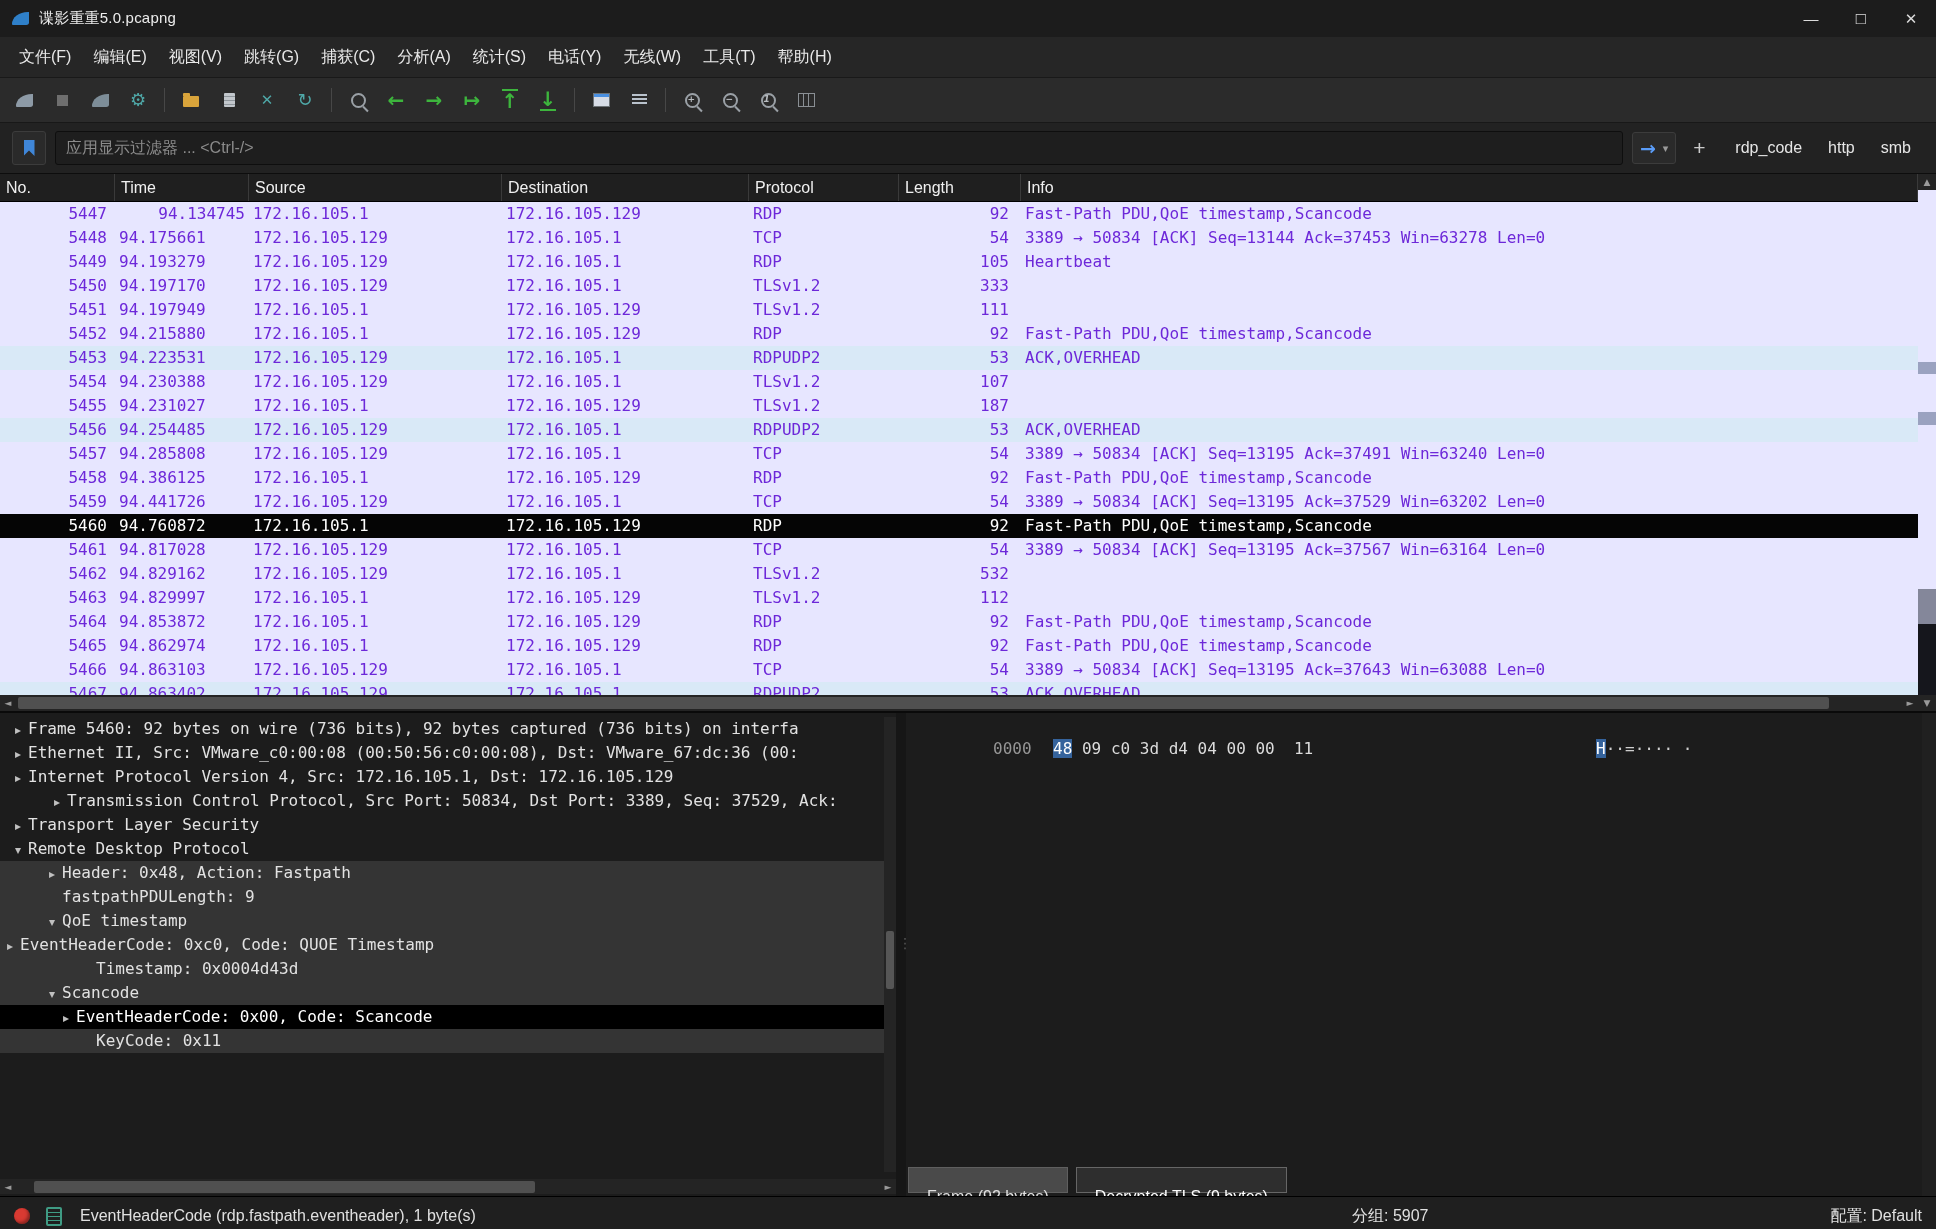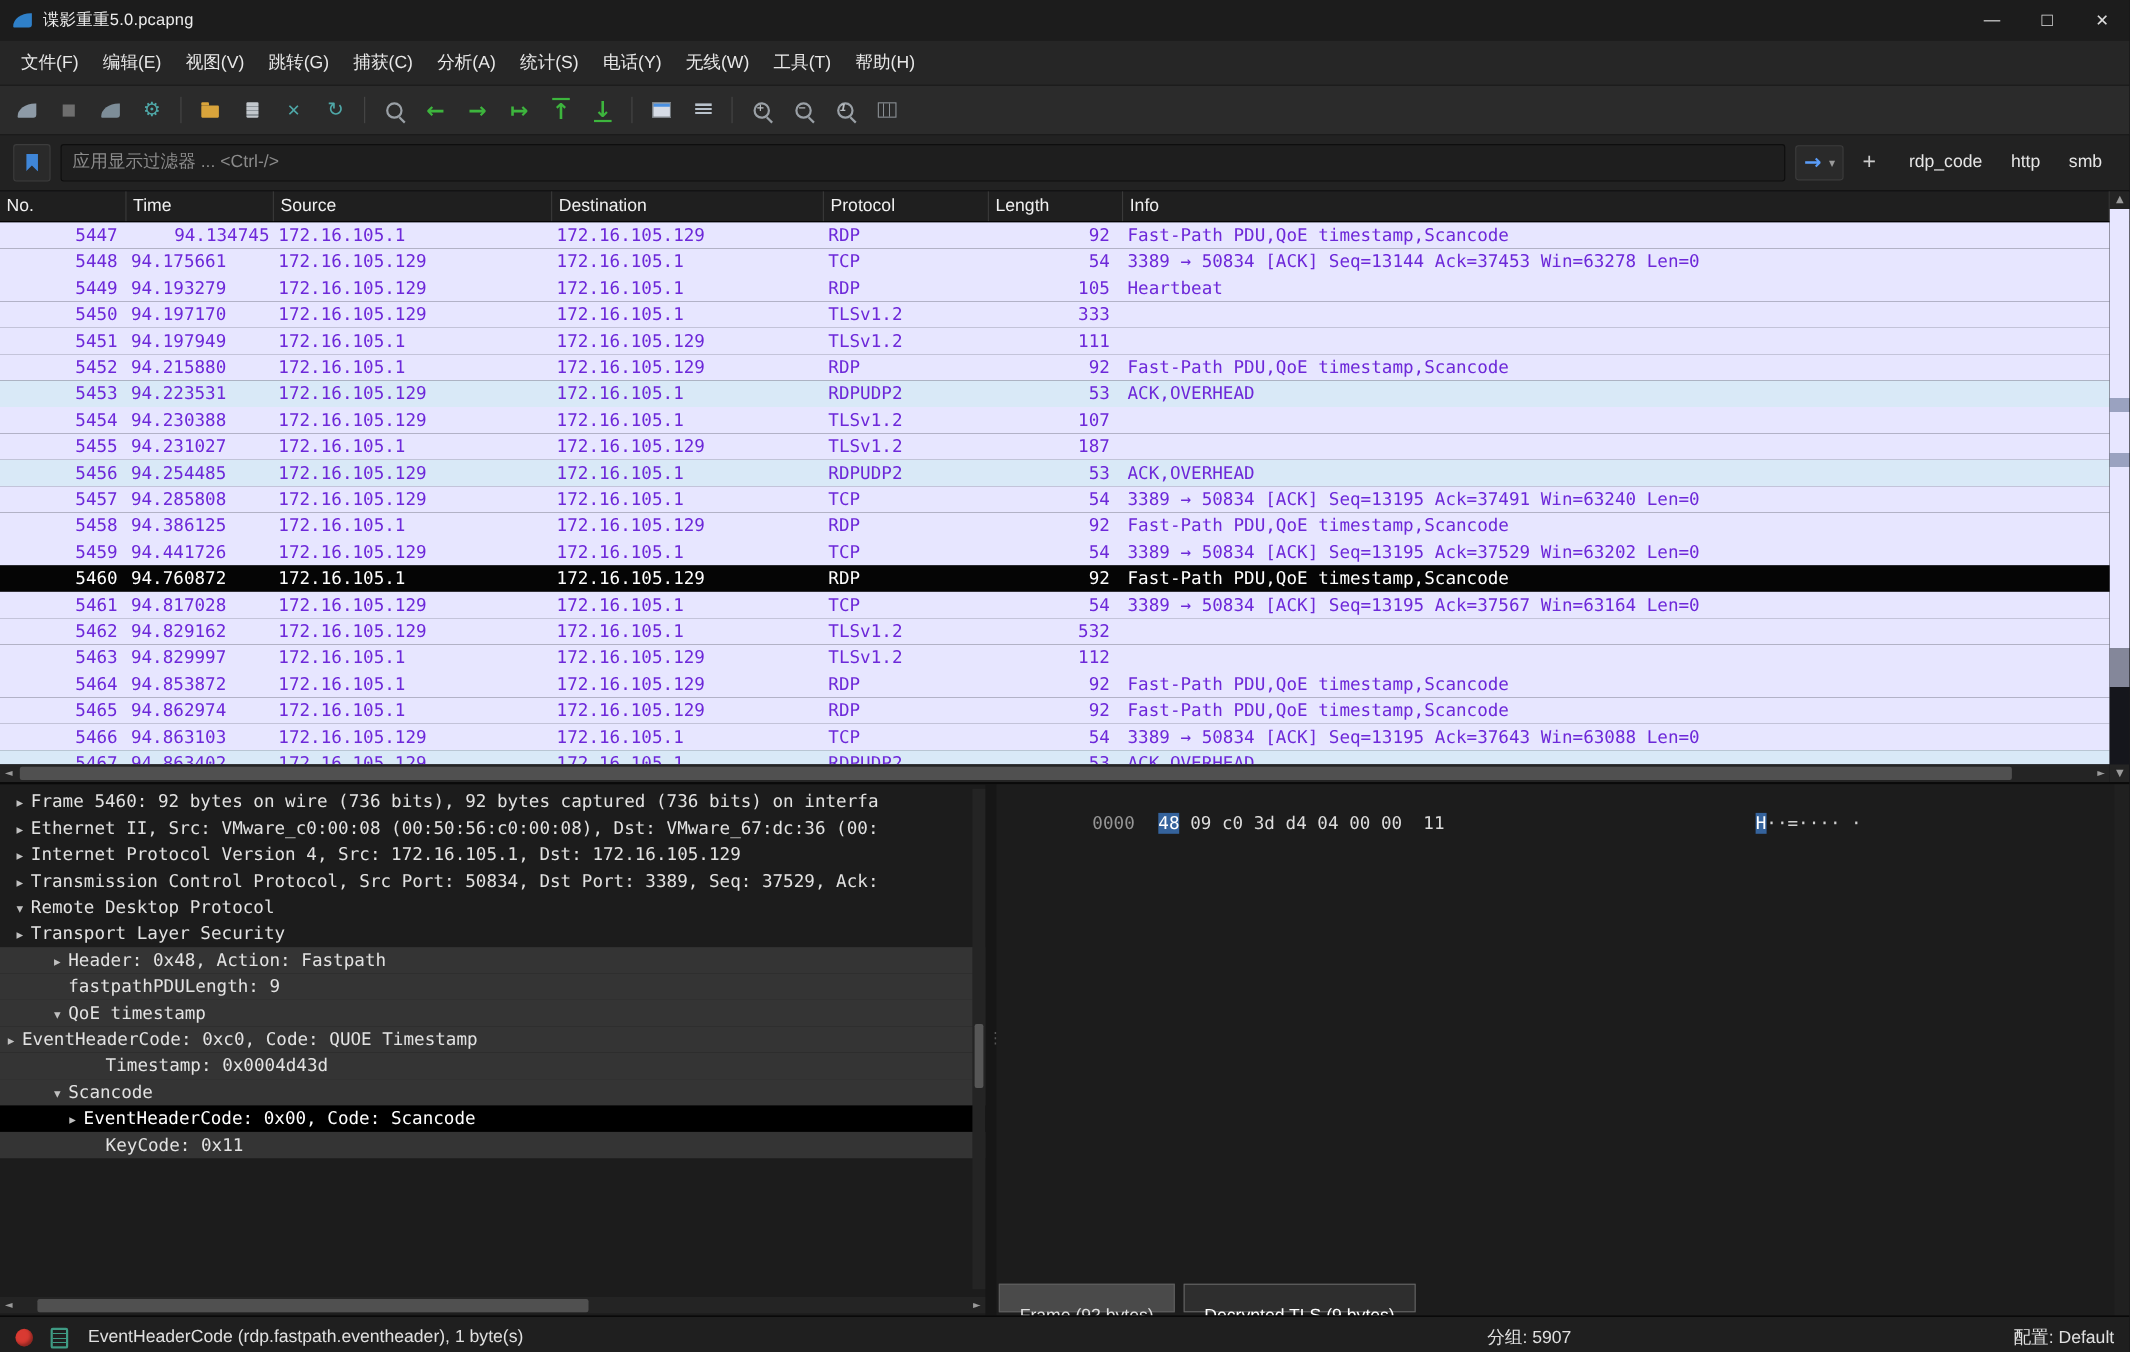--- a/index.html
+++ b/index.html
@@ -453,23 +453,23 @@
       <div class="vmap"></div>
       <span class="sb-btn">▼</span>
     </div>
   </div>
 
   <div class="lower">
     <div class="details" id="details">
         <div class="drow" style="padding-left: 8px;"><span class="tw">▸</span><span>Frame 5460: 92 bytes on wire (736 bits), 92 bytes captured (736 bits) on interfa</span></div>
         <div class="drow" style="padding-left: 8px;"><span class="tw">▸</span><span>Ethernet II, Src: VMware_c0:00:08 (00:50:56:c0:00:08), Dst: VMware_67:dc:36 (00:</span></div>
         <div class="drow" style="padding-left: 8px;"><span class="tw">▸</span><span>Internet Protocol Version 4, Src: 172.16.105.1, Dst: 172.16.105.129</span></div>
-        <div class="drow" style="padding-left: 8px;"><span class="tw">▸</span><span>Transmission Control Protocol, Src Port: 50834, Dst Port: 3389, Seq: 37529, Ack:</span></div>
+        <div class="drow" style="padding-left: 8px; margin-left: 39px;"><span class="tw">▸</span><span>Transmission Control Protocol, Src Port: 50834, Dst Port: 3389, Seq: 37529, Ack:</span></div>
+        <div class="drow" style="padding-left: 8px;"><span class="tw">▸</span><span>Transport Layer Security</span></div>
         <div class="drow" style="padding-left: 8px;"><span class="tw">▾</span><span>Remote Desktop Protocol</span></div>
-        <div class="drow" style="padding-left: 8px;"><span class="tw">▸</span><span>Transport Layer Security</span></div>
         <div class="drow hl" style="padding-left: 42px;"><span class="tw">▸</span><span>Header: 0x48, Action: Fastpath</span></div>
         <div class="drow hl" style="padding-left: 42px;"><span class="tw"></span><span>fastpathPDULength: 9</span></div>
         <div class="drow hl" style="padding-left: 42px;"><span class="tw">▾</span><span>QoE timestamp</span></div>
         <div class="drow hl" style=""><span class="tw">▸</span><span>EventHeaderCode: 0xc0, Code: QUOE Timestamp</span></div>
         <div class="drow hl" style="padding-left: 76px;"><span class="tw"></span><span>Timestamp: 0x0004d43d</span></div>
         <div class="drow hl" style="padding-left: 42px;"><span class="tw">▾</span><span>Scancode</span></div>
         <div class="drow dsel" style="padding-left: 56px;"><span class="tw">▸</span><span>EventHeaderCode: 0x00, Code: Scancode</span></div>
         <div class="drow hl" style="padding-left: 76px;"><span class="tw"></span><span>KeyCode: 0x11</span></div>
       </div>
     <div class="dvscroll">

